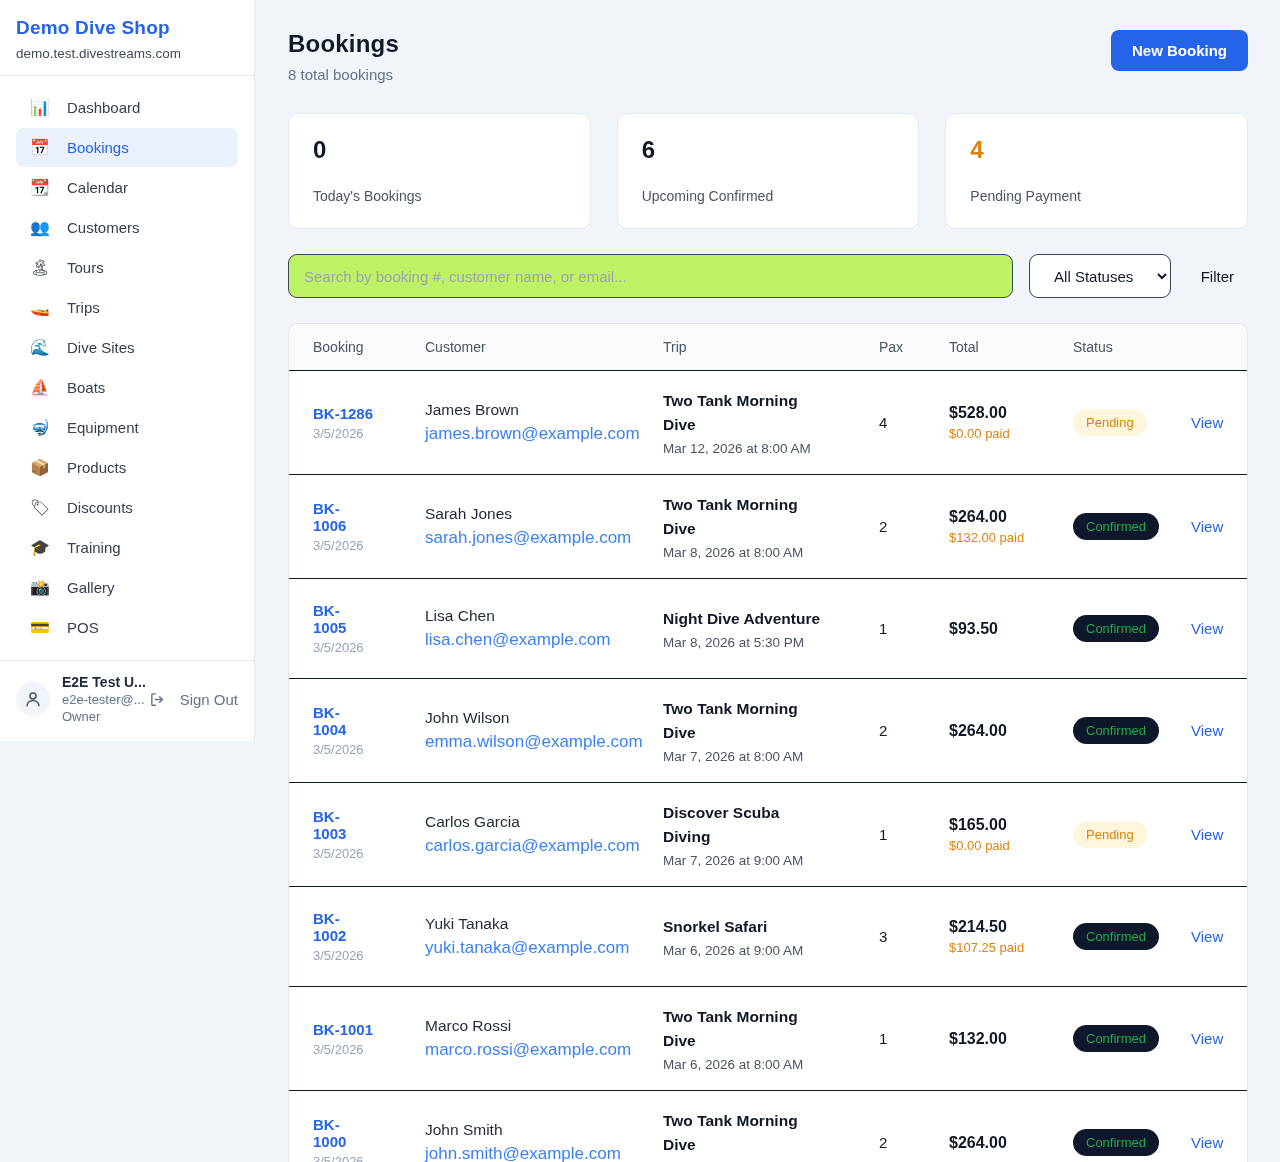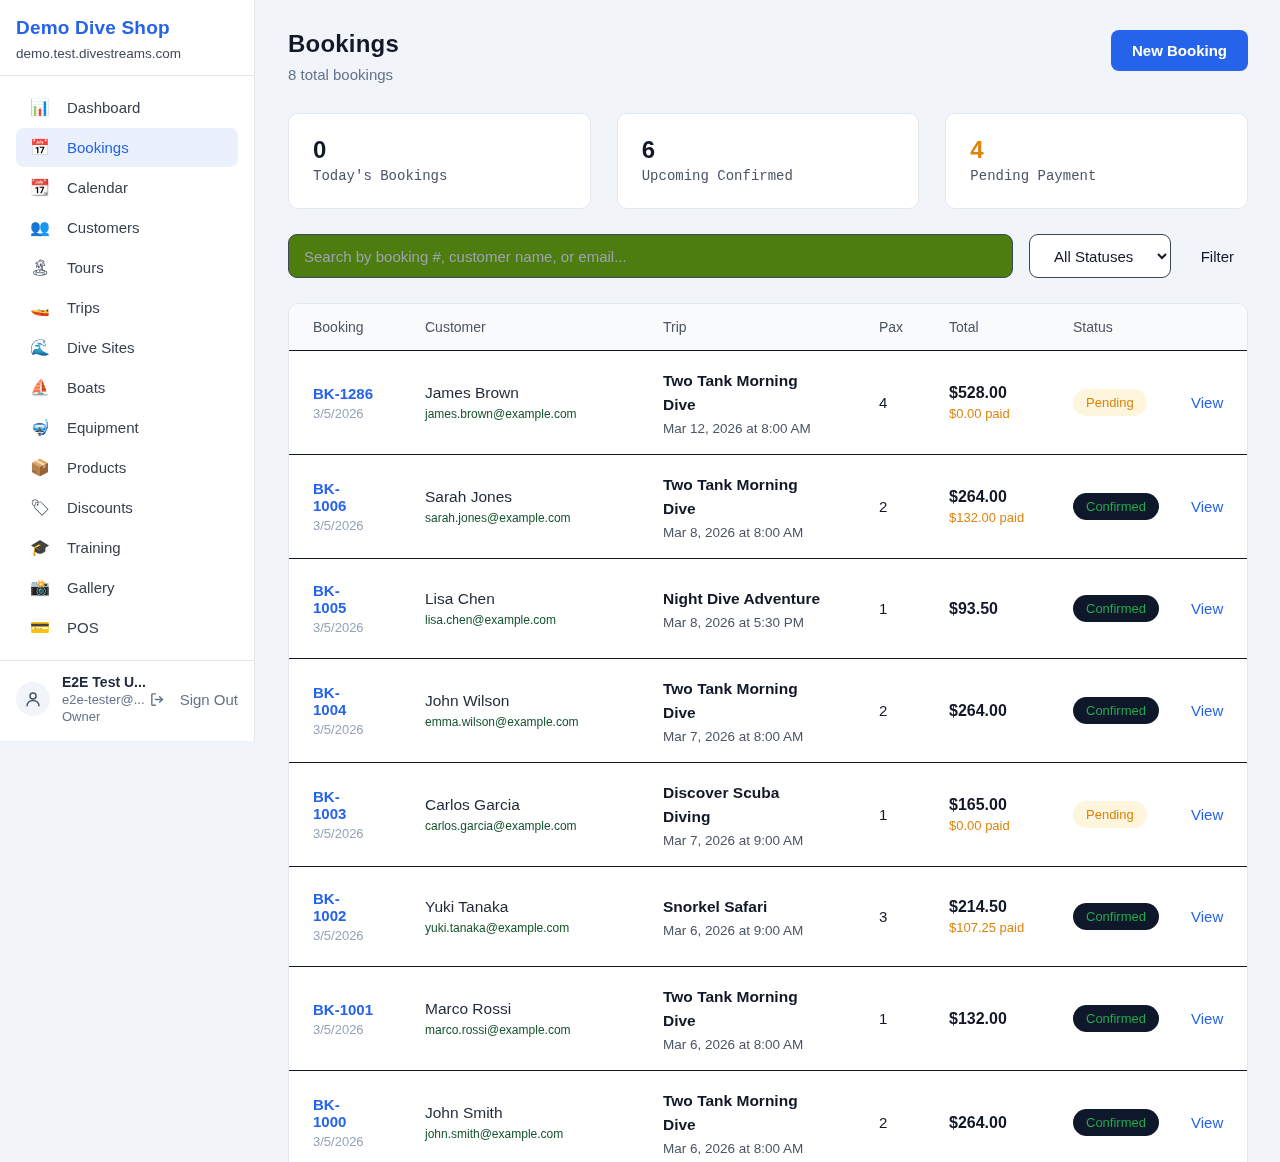--- a/index.html
+++ b/index.html
@@ -52,25 +52,25 @@
     font-size: 15px; font-weight: bold; padding: 12px 21px; cursor: pointer;
     font-family: inherit;
   }
   .stats-row { display: flex; gap: 26px; margin-top: 30px; }
   .stat-card {
     flex: 1; background: #ffffff; border: 1px solid #e2e8f0; border-radius: 10px;
     padding: 22px 24px 24px 24px;
   }
   .stat-value { font-size: 24px; font-weight: bold; color: #111827; }
   .stat-card.accent .stat-value { color: #dd830e; }
-  .stat-label { margin-top: 4px; font-size: 14px; color: #4b5563; font-family: Liberation Mono, monospace; }
+  .stat-label { margin-top: 24px; font-size: 14px; color: #4b5563; }
   .filter-row { display: flex; align-items: center; gap: 16px; margin-top: 25px; }
   .search-input {
     flex: 1; height: 44px; border: 1px solid #3b4657; border-radius: 9px;
-    padding: 0 15px; font-size: 15px; color: #0f172a; background: #4d7c0f;
+    padding: 0 15px; font-size: 15px; color: #0f172a; background: #bef264;
     font-family: inherit; outline: none;
   }
   .search-input::placeholder { color: #9aa4b2; }
   .status-select {
     height: 44px; border: 1px solid #3b4657; border-radius: 9px;
     padding: 0 10px; font-size: 15px; color: #0f172a; background: #ffffff;
     font-family: inherit; min-width: 142px; text-align: center;
   }
   .filter-label { font-size: 15px; color: #111827; background: none; border: none; padding: 0 14px; cursor: pointer; font-family: inherit; }
   
@@ -80,21 +80,21 @@
   }
   .tgrid { display: grid; grid-template-columns: 112px 238px 216px 70px 124px 118px 1fr; }
   .thead { padding: 15px 24px; background: #f8fafc; color: #4b5563; font-size: 14px; border-bottom: 1px solid #101827; }
   .trow { padding: 18px 24px; align-items: center; border-bottom: 1px solid #101827; min-height: 100px; }
   .trow:last-child { border-bottom: none; }
   .cell { padding-right: 12px; }
   .booking-id { color: #2563eb; font-weight: bold; font-size: 15px; text-decoration: none; cursor: pointer; display: inline-block; }
   .booking-id.wrap { max-width: 44px; }
   .booking-date { color: #94a3b8; font-size: 13px; margin-top: 3px; }
   .customer-name { color: #1f2937; font-size: 15.5px; }
-  .customer-email { color: #14532d; font-size: 12px; margin-top: 5px; }
+  .customer-email { color: #3b82f6; font-size: 17px; margin-top: 5px; }
   .trip-name { color: #111827; font-weight: bold; font-size: 15.5px; max-width: 162px; line-height: 1.55; }
   .trip-date { color: #4b5563; font-size: 13.5px; margin-top: 4px; }
   .cell-pax { font-size: 15px; color: #111827; }
   .total-amount { font-size: 16px; font-weight: bold; color: #111827; }
   .paid-amount { font-size: 13px; color: #dd830e; margin-top: 4px; max-width: 80px; }
   .badge {
     display: inline-block; padding: 6px 13px; border-radius: 999px; font-size: 13px;
   }
   .badge-pending { background: #fdf5dc; color: #dd830e; }
   .badge-confirmed { background: #0f172a; color: #21a94d; }

